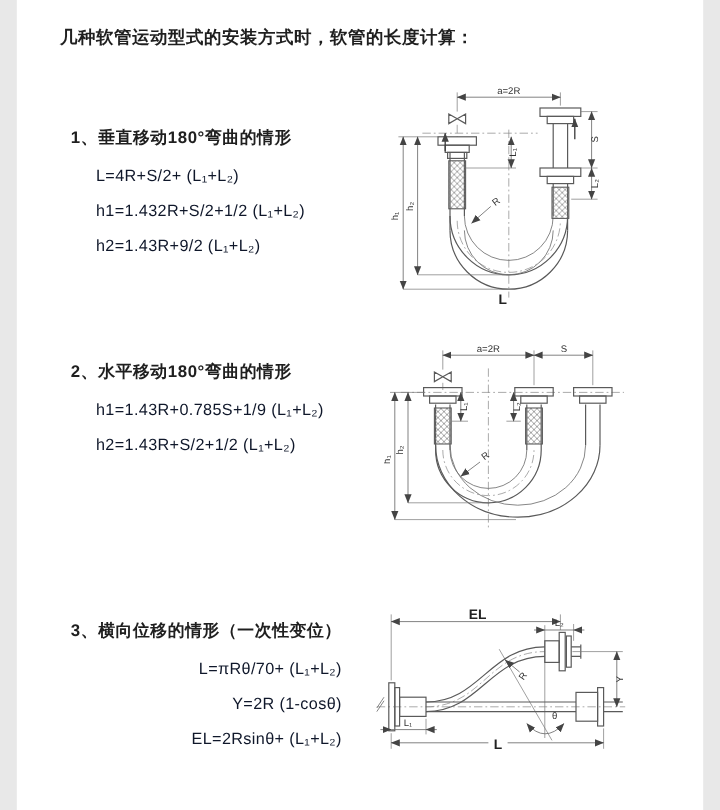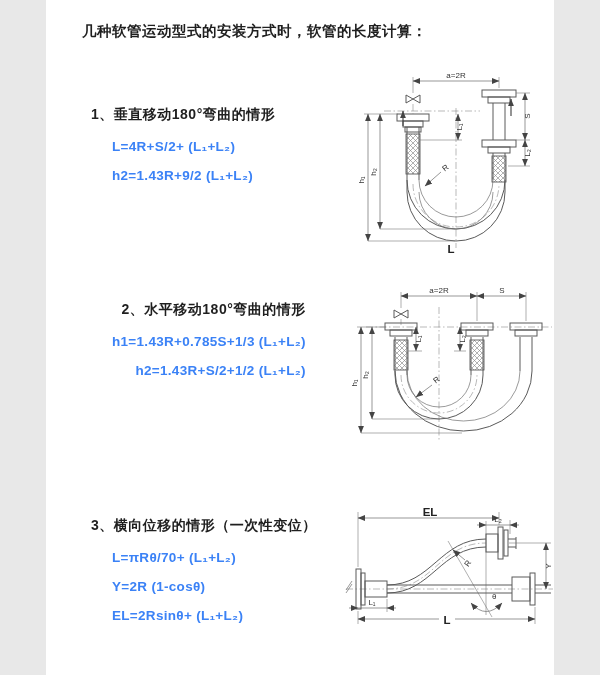--- a/index.html
+++ b/index.html
@@ -1,28 +1,28 @@
 <!DOCTYPE html>
 <html><head>
 <meta charset="utf-8">
 <style>
   html,body{margin:0;padding:0;background:#e8e8e8;}
   .page{
-    position:relative;width:508px;height:675px;background:#ffffff;
+    position:relative;width:572px;height:675px;background:#ffffff;
     font-family:"Liberation Sans","DejaVu Sans",sans-serif;color:#1f1f1f;
     overflow:hidden;margin:0 auto;
   }
   .doc-title{
     position:absolute;left:36px;top:22px;font-size:14.5px;font-weight:700;
     letter-spacing:0.5px;white-space:nowrap;
   }
   .section{position:absolute;left:45px;}
   .section .heading{font-size:14px;font-weight:700;letter-spacing:0.5px;margin:0 0 15px 0;white-space:nowrap;}
-  .section .formula{font-size:13.5px;font-weight:700;margin:0 0 14px 21px;letter-spacing:0.3px;white-space:nowrap;color:#3b82f6;}
-  .s1{top:106px;} .s2{top:301px;text-align:right;} .s3{top:517px;}
+  .section .formula{font-size:13.5px;font-weight:400;margin:0 0 14px 21px;letter-spacing:0.3px;white-space:nowrap;color:#0f172a;}
+  .s1{top:106px;} .s2{top:301px;} .s3{top:517px;text-align:right;}
   .diag{position:absolute;}
   .d1{left:312px;top:68px;}
   .d2{left:306px;top:283px;}
   .d3{left:298px;top:503px;}
   svg{display:block;}
   .dimline{stroke:#6a6a6a;stroke-width:0.7;fill:none;}
   .ext{stroke:#7a7a7a;stroke-width:0.6;fill:none;}
   .draw{stroke:#5a5a5a;stroke-width:1;fill:none;}
   .drawthin{stroke:#6f6f6f;stroke-width:0.7;fill:none;}
   .cl{stroke:#8a8a8a;stroke-width:0.6;fill:none;stroke-dasharray:7 2.5 1.5 2.5;}
@@ -34,26 +34,27 @@
 </head>
 <body>
 
 <div class="page">
 
   <div class="doc-title">几种软管运动型式的安装方式时，软管的长度计算：</div>
 
   <div class="section s1">
     <p class="heading">1、垂直移动180°弯曲的情形</p>
     <p class="formula">L=4R+S/2+ (L₁+L₂)</p>
+    <p class="formula">h1=1.432R+S/2+1/2 (L₁+L₂)</p>
     <p class="formula">h2=1.43R+9/2 (L₁+L₂)</p>
   </div>
 
   <div class="section s2">
     <p class="heading">2、水平移动180°弯曲的情形</p>
-    <p class="formula">h1=1.43R+0.785S+1/3 (L₁+L₂)</p>
+    <p class="formula">h1=1.43R+0.785S+1/9 (L₁+L₂)</p>
     <p class="formula">h2=1.43R+S/2+1/2 (L₁+L₂)</p>
   </div>
 
   <div class="section s3">
     <p class="heading">3、横向位移的情形（一次性变位）</p>
     <p class="formula">L=πRθ/70+ (L₁+L₂)</p>
     <p class="formula">Y=2R (1-cosθ)</p>
     <p class="formula">EL=2Rsinθ+ (L₁+L₂)</p>
   </div>
 

